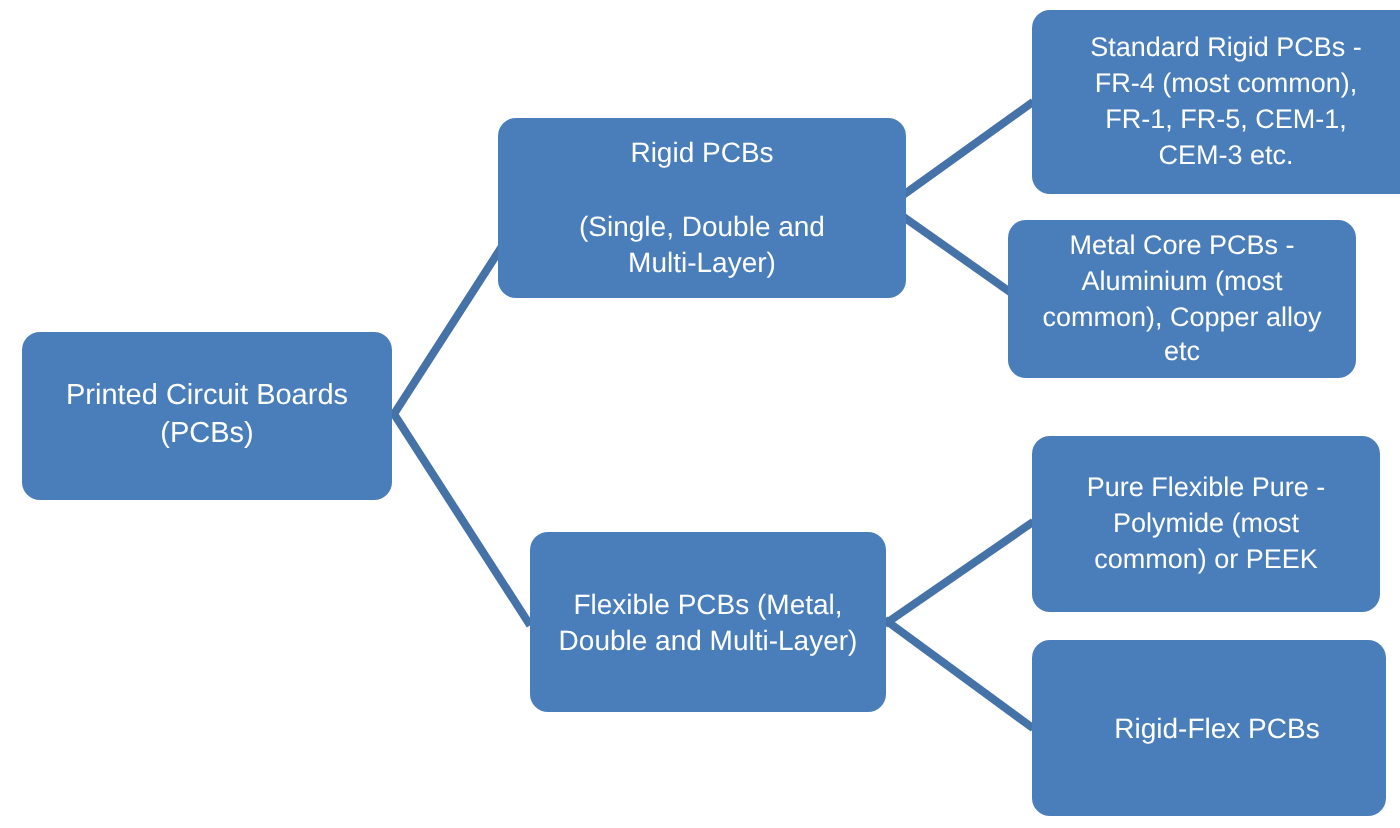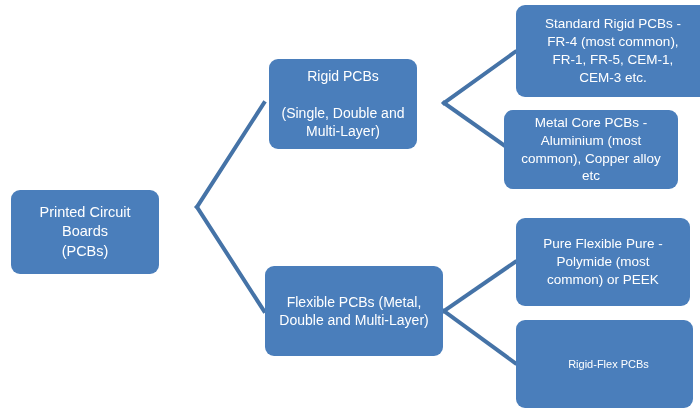--- a/index.html
+++ b/index.html
@@ -39,30 +39,29 @@
   }
   .node-text {
     display: block;
     width: 100%;
     white-space: pre-line;
   }
   
   #node-root {
     left: 11px;
     top: 166px;
-    width: 148px;
+    width: 185px;
     height: 84px;
     font-size: 14.5px;
-    margin-top: 24px;
   }
   
   #node-rigid {
-    left: 269px;
+    left: 249px;
     top: 59px;
-    width: 148px;
+    width: 204px;
     height: 90px;
     font-size: 14px;
   }
   #node-flexible {
     left: 265px;
     top: 266px;
     width: 178px;
     height: 90px;
     font-size: 14px;
   }
@@ -86,21 +85,21 @@
     top: 218px;
     width: 174px;
     height: 88px;
     font-size: 13.5px;
   }
   #node-rigid-flex {
     left: 516px;
     top: 320px;
     width: 177px;
     height: 88px;
-    font-size: 11px;
+    font-size: 14px;
     padding-left: 16px;
   }
 </style>
 </head>
 <body>
 
 <div id="canvas">
 
   <svg id="connectors" viewBox="0 0 700 414" width="700" height="414">
 

